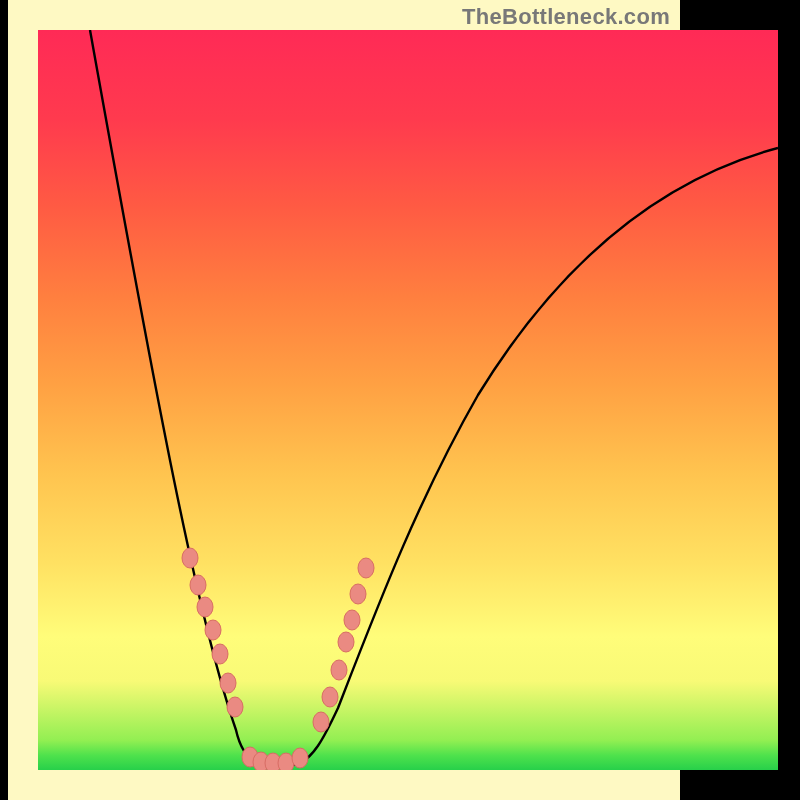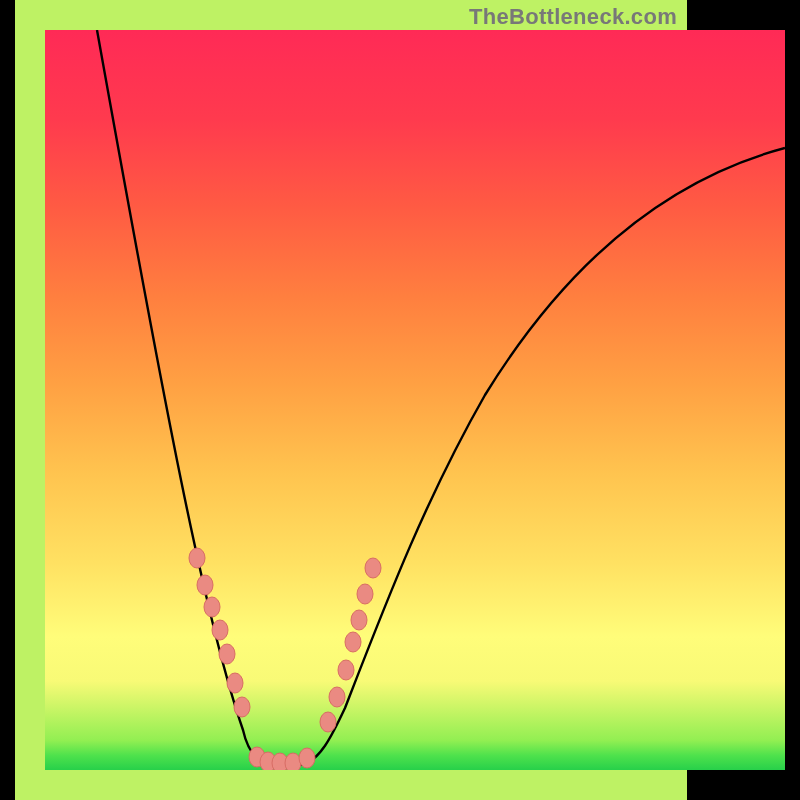--- a/index.html
+++ b/index.html
@@ -5,25 +5,25 @@
   html, body {
     margin: 0;
     padding: 0;
     width: 800px;
     height: 800px;
     background: #000;
     overflow: hidden;
   }
   .frame {
     position: absolute;
-    left: 15px;
+    left: 8px;
     top: 0;
     width: 672px;
     height: 800px;
-    background: #bef264;
+    background: #fef9c3;
   }
   .plot {
     position: absolute;
     left: 30px;
     top: 30px;
     width: 740px;
     height: 740px;
     
     background: linear-gradient(to top,
       #27d04a 0%,

